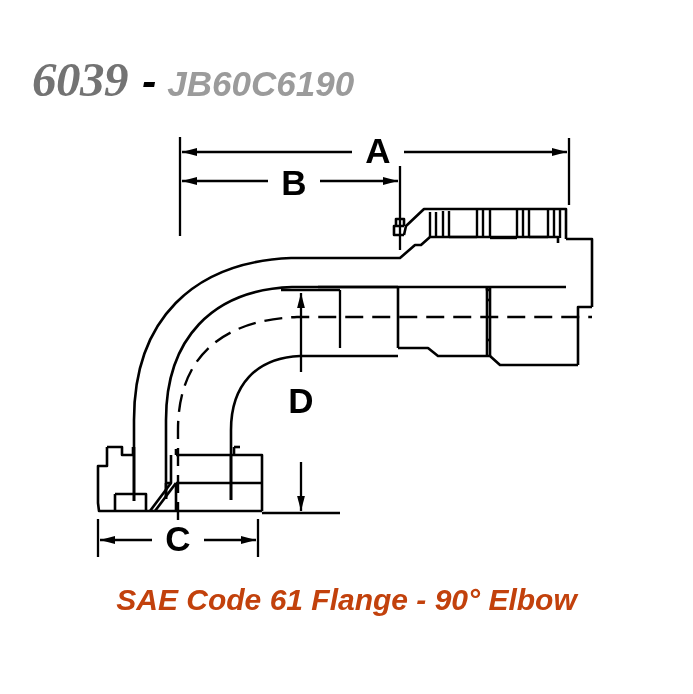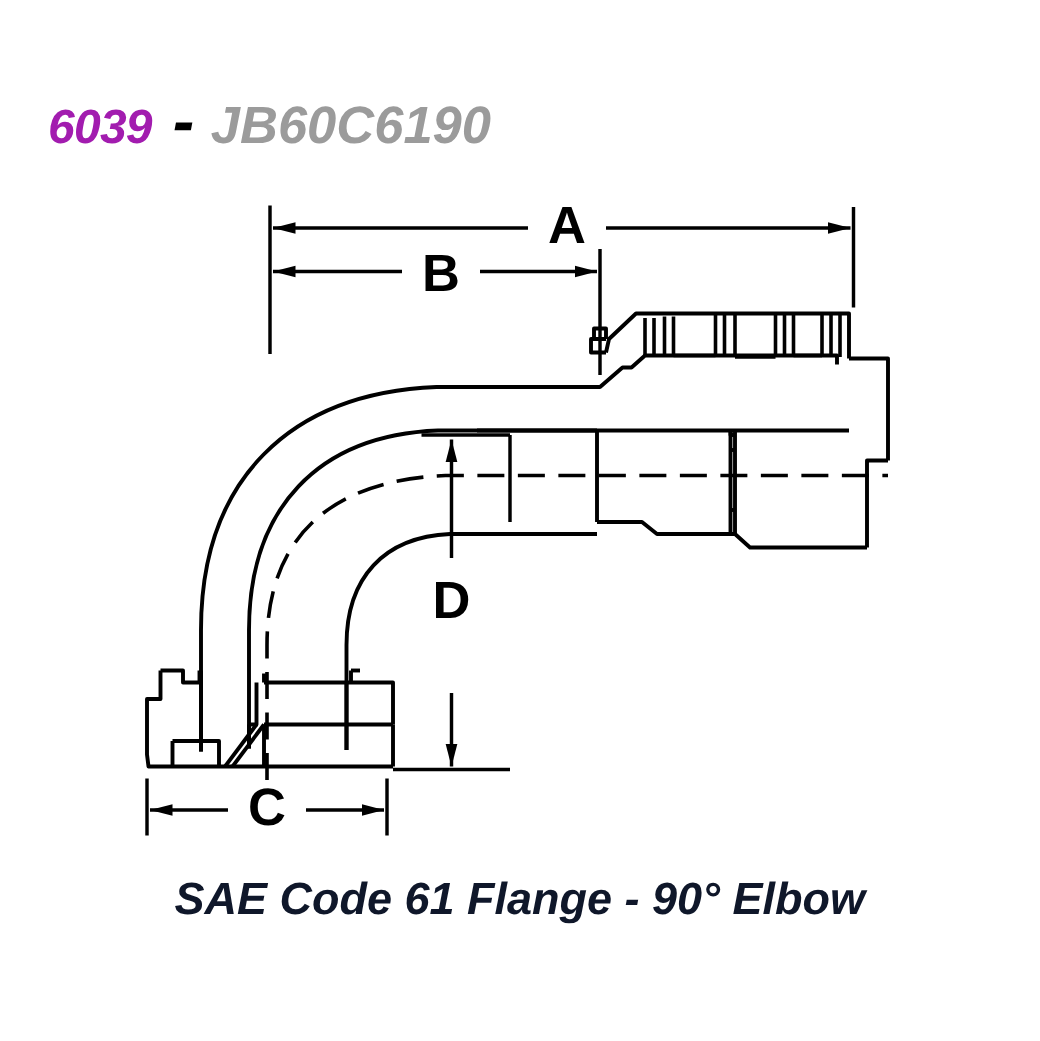--- a/index.html
+++ b/index.html
@@ -19,26 +19,26 @@
   
   #header {
     position: absolute;
     left: 32px;
     top: 30px;
     display: flex;
     align-items: baseline;
     white-space: nowrap;
   }
   #part-number {
-    font-family: Liberation Sans, sans-serif;
-    font-weight: bold;
-    font-style: italic;
-    font-size: 32px;
+    font-family: Liberation Serif, serif;
+    font-weight: bold;
+    font-style: italic;
+    font-size: 49px;
     letter-spacing: -0.5px;
-    color: #a21caf;
+    color: #737373;
     line-height: 1;
   }
   #header-dash {
     font-family: "Liberation Sans", sans-serif;
     font-weight: bold;
     font-style: italic;
     font-size: 43px;
     color: #000000;
     line-height: 1;
     margin: 0 11px 0 14px;
@@ -56,21 +56,21 @@
   #caption {
     position: absolute;
     left: 0;
     top: 583px;
     width: 693px;
     text-align: center;
     font-family: "Liberation Sans", sans-serif;
     font-weight: bold;
     font-style: italic;
     font-size: 30px;
-    color: #0f172a;
+    color: #c2410c;
     white-space: nowrap;
   }
   
   #drawing {
     position: absolute;
     left: 0;
     top: 0;
     width: 693px;
     height: 694px;
   }

